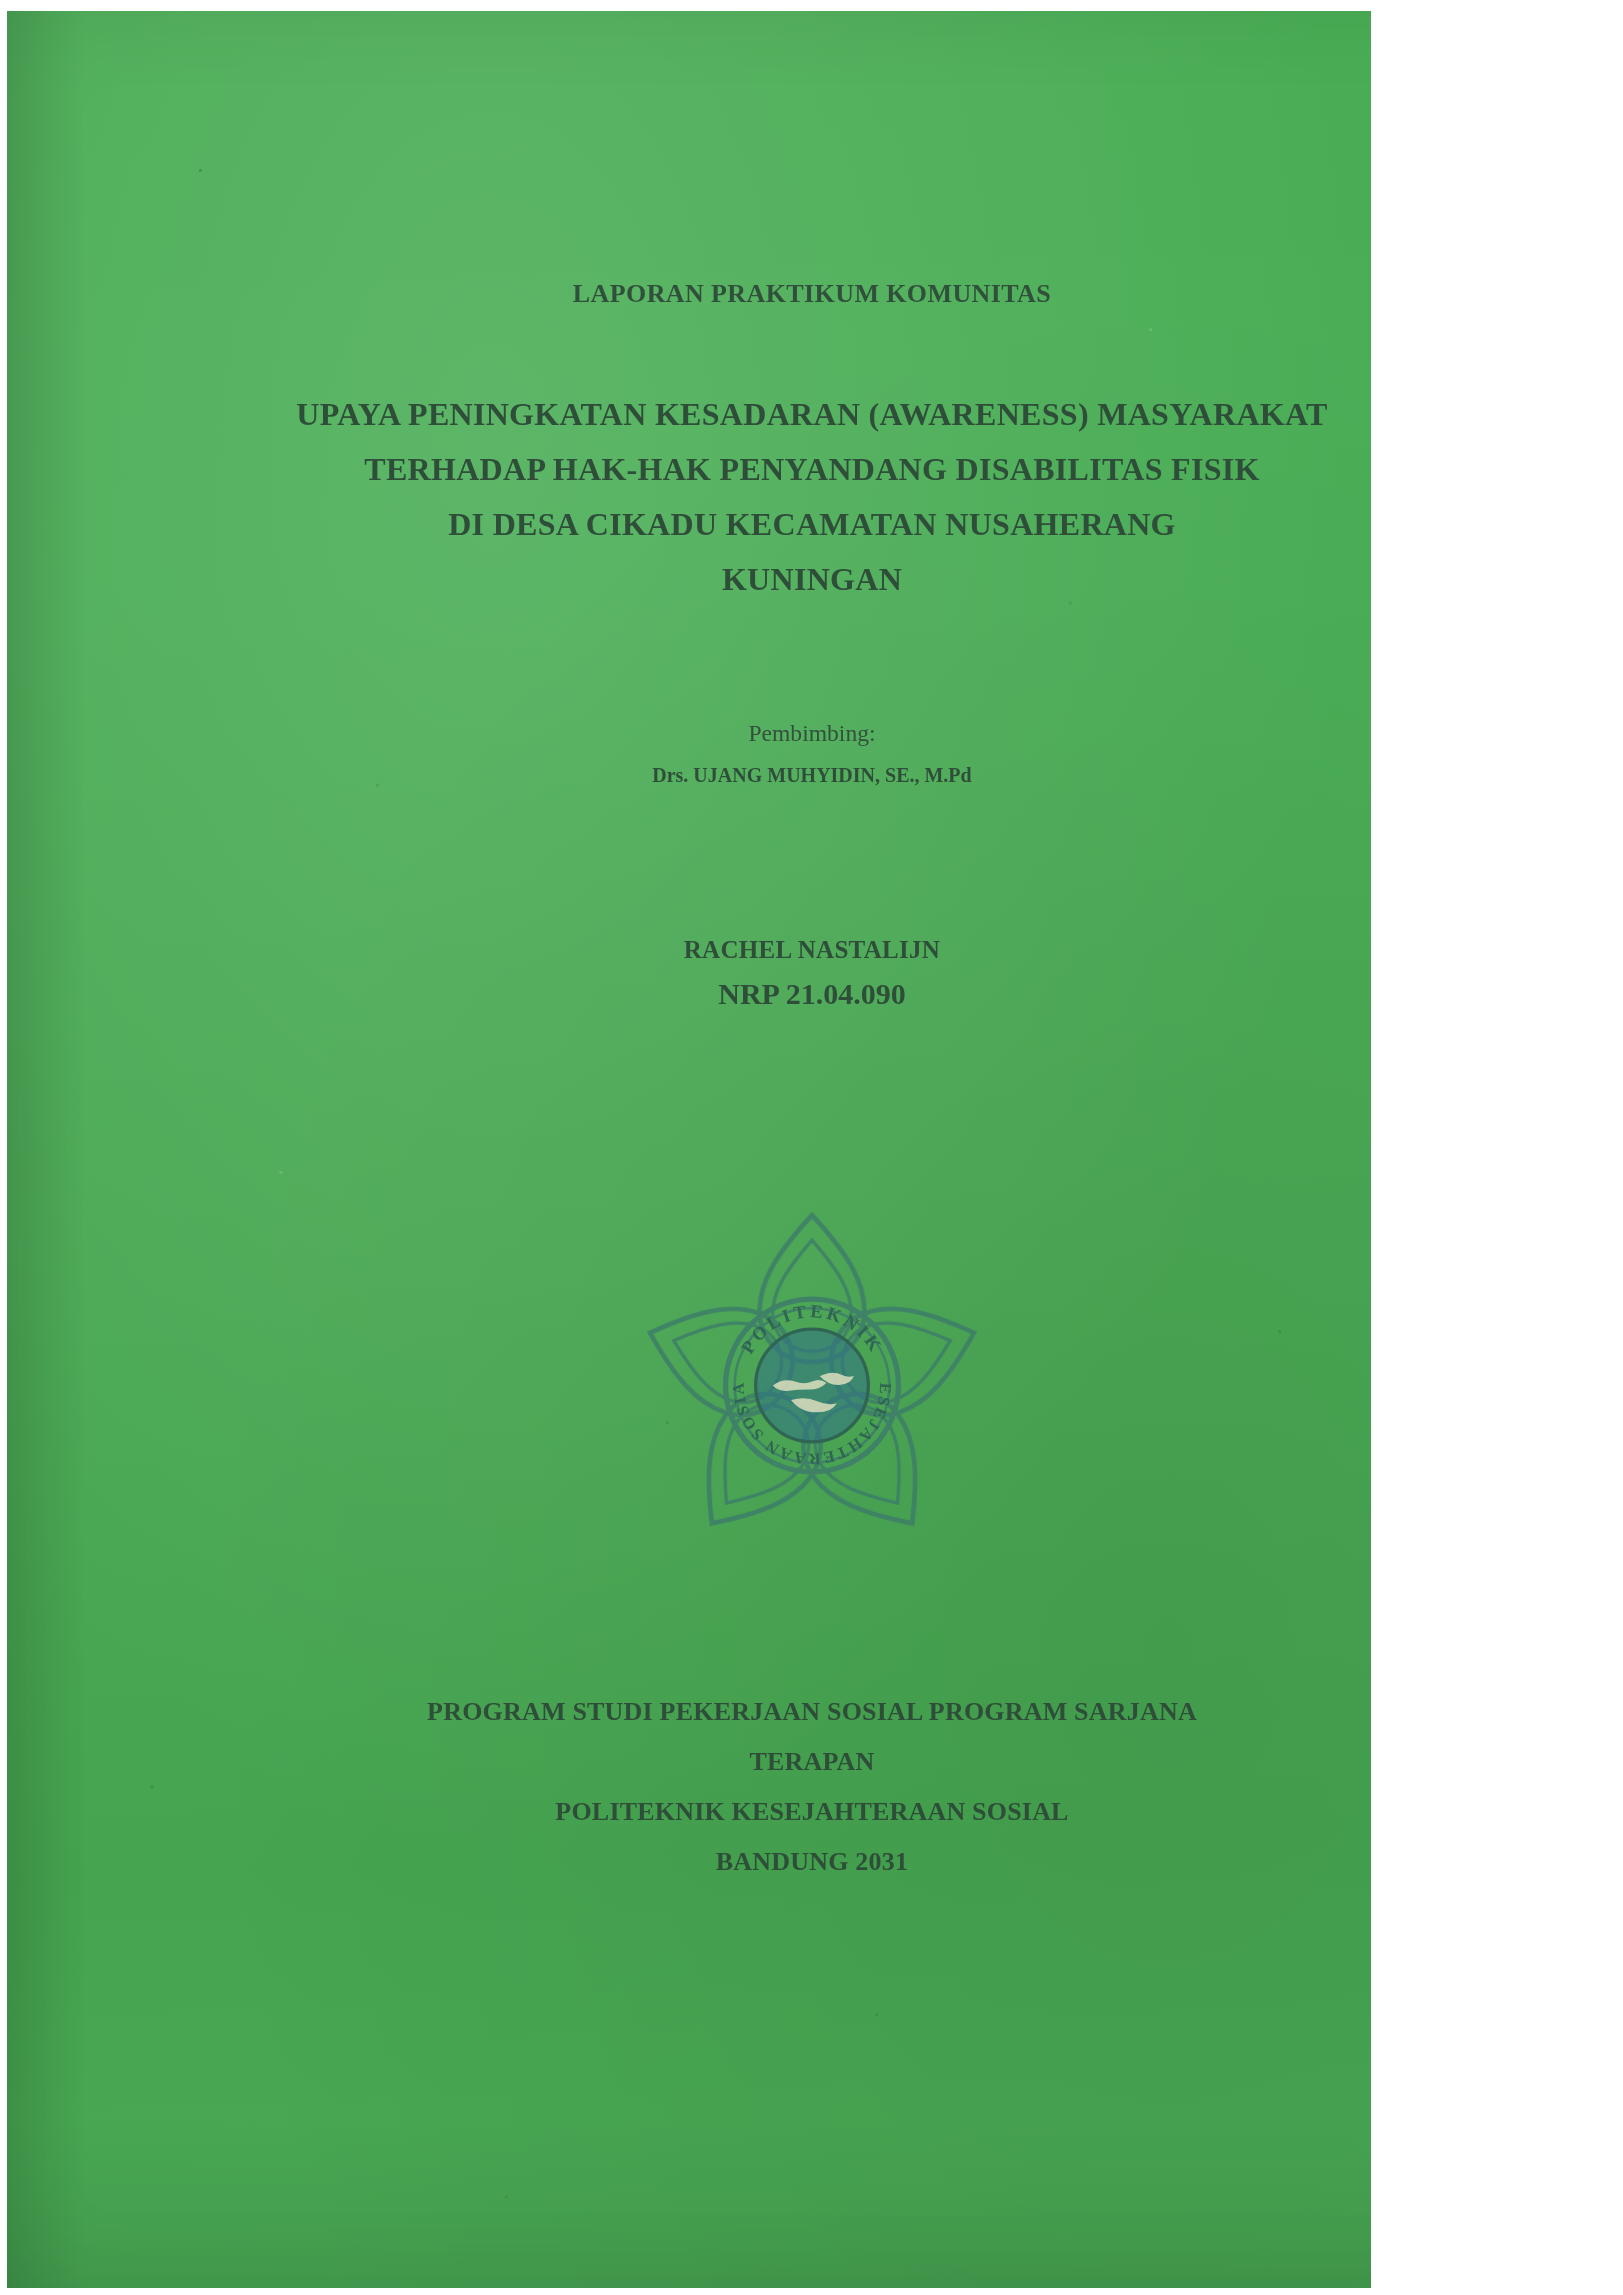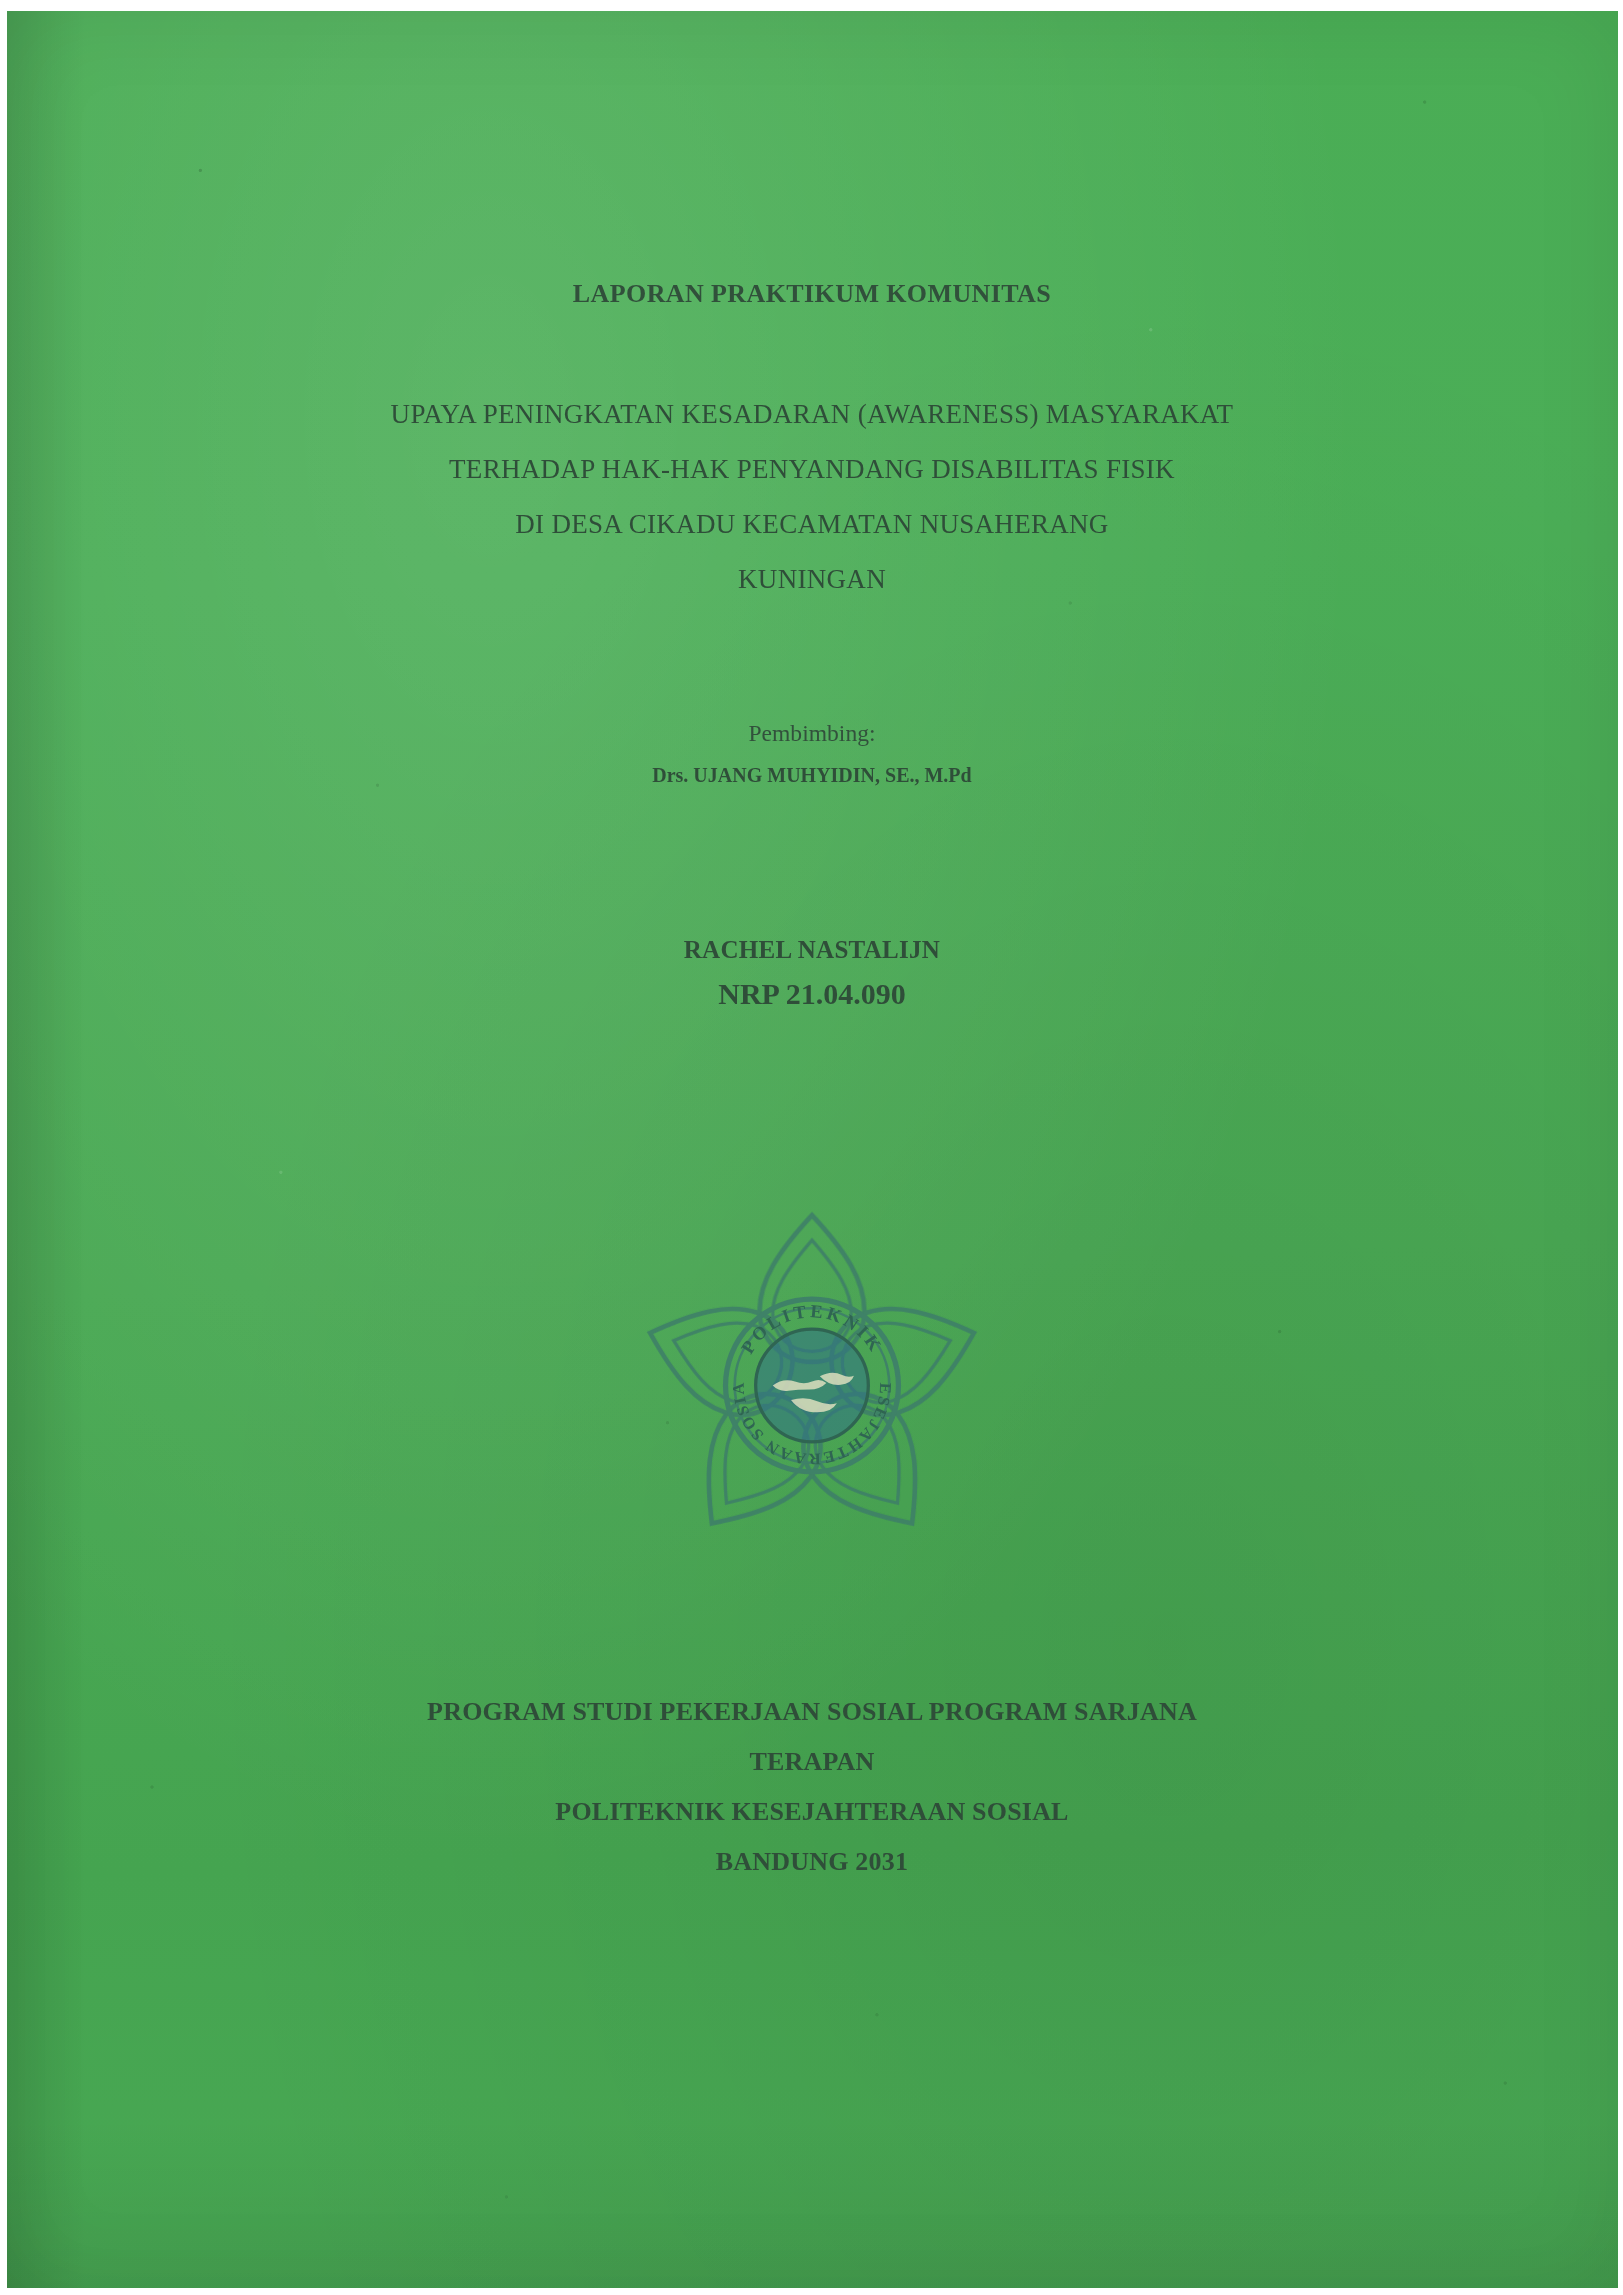--- a/index.html
+++ b/index.html
@@ -9,21 +9,21 @@
   }
   body {
     width: 1623px;
     height: 2295px;
     overflow: hidden;
     font-family: "Liberation Serif", serif;
   }
 
   .page {
     position: relative;
-    width: 1623px;
+    width: 1371px;
     height: 2295px;
     background: #ffffff;
     overflow: hidden;
   }
 
   
   .cover-sheet {
     position: absolute;
     left: 6.5px;
     top: 10.5px;
@@ -87,22 +87,22 @@
     letter-spacing: 0.4px;
     color: #31503b;
   }
 
   .title-block {
     position: absolute;
     top: 376px;
     left: 0; right: 0;
   }
   .title-line {
-    font-size: 27px;
-    font-weight: normal;
+    font-size: 32px;
+    font-weight: bold;
     line-height: 55px;
     letter-spacing: 0.3px;
     color: #2f4e39;
   }
 
   .advisor-block {
     position: absolute;
     top: 704px;
     left: 0; right: 0;
   }

